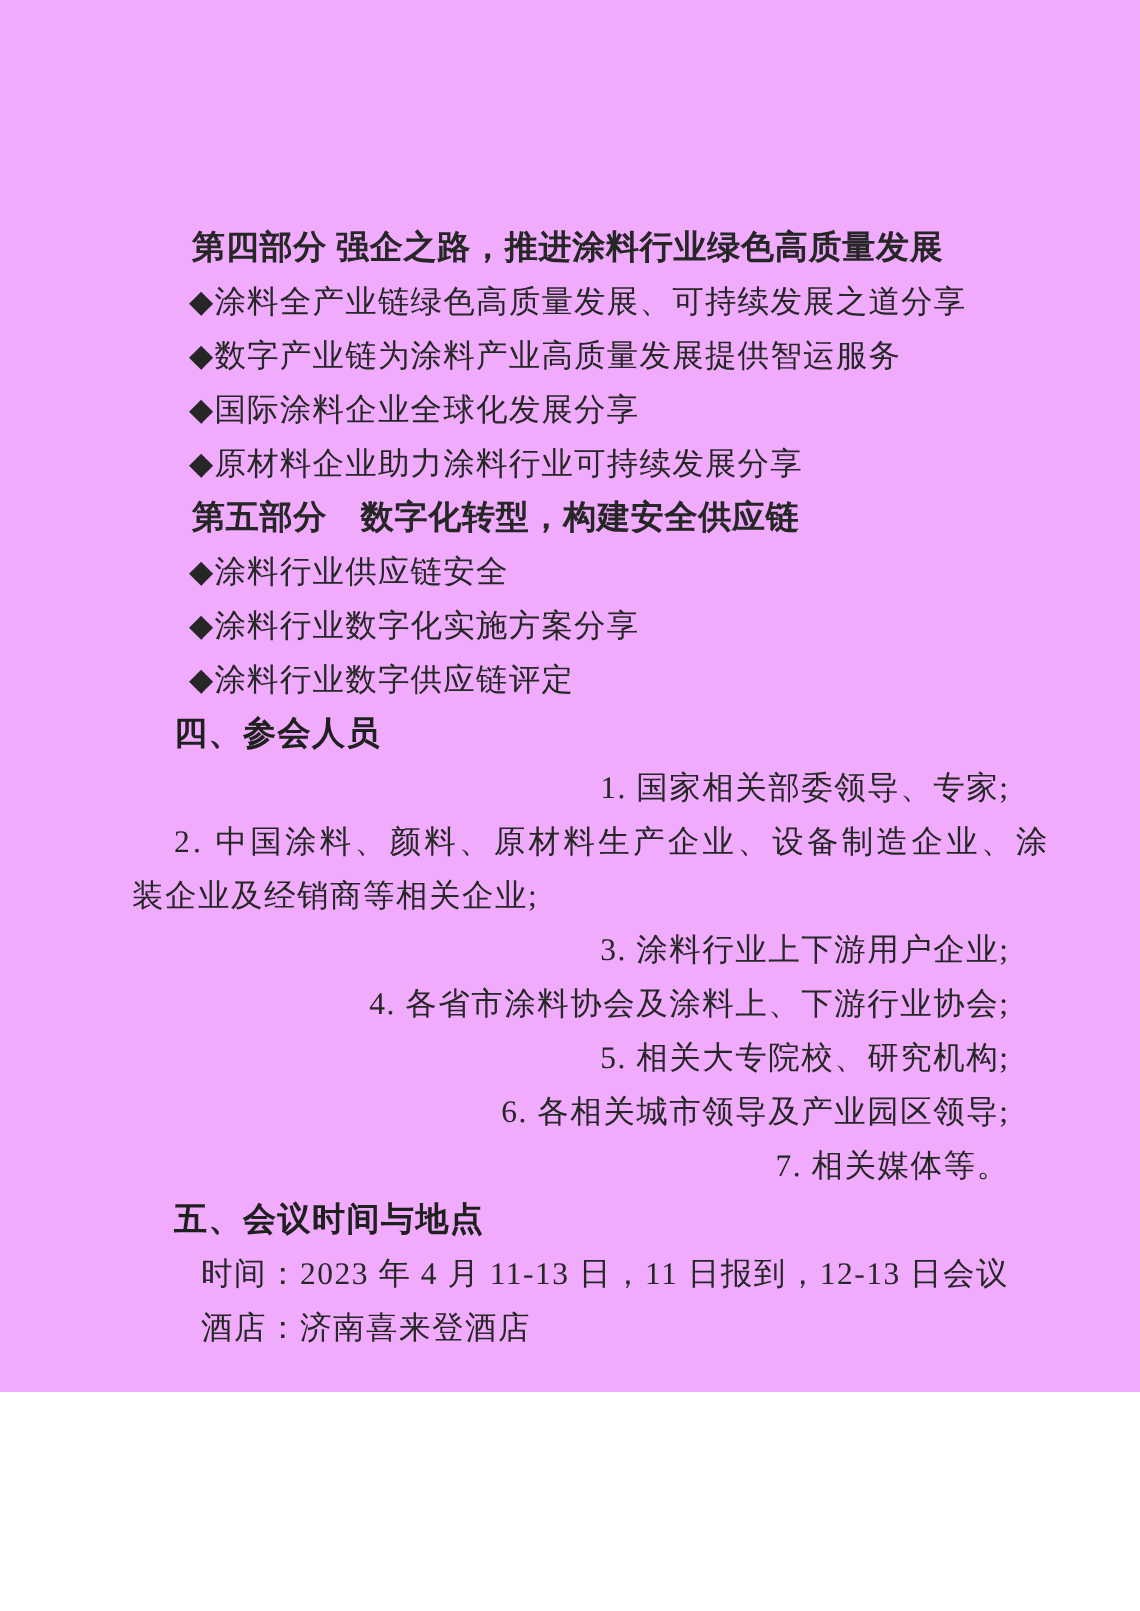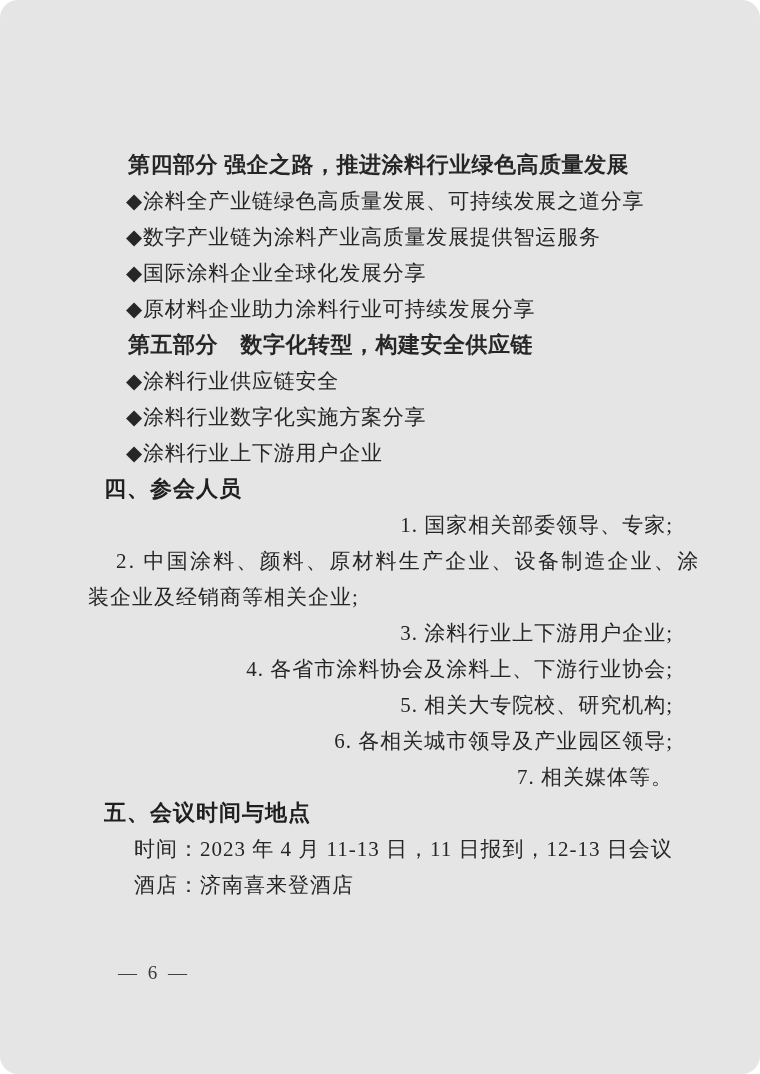--- a/index.html
+++ b/index.html
@@ -3,26 +3,25 @@
 <meta charset="utf-8">
 <style>
   html, body {
     margin: 0;
     padding: 0;
     background: #ffffff;
   }
   .page {
     position: relative;
     width: 760px;
-    height: 1074px;
-    background: #e5e5e5;
+    height: 928px;
+    background: #f0abfc;
     overflow: hidden;
     font-family: "Liberation Serif", "DejaVu Serif", serif;
     color: #262626;
-    border-radius: 18px;
   }
   .content {
     position: absolute;
     top: 147px;
     left: 88px;
     width: 585px;
   }
   .line {
     height: 36px;
     line-height: 36px;
@@ -38,21 +37,21 @@
     font-size: 22px;
     letter-spacing: 0.5px;
   }
   
   .bullet {
     margin-left: 38px;
     letter-spacing: 0.8px;
   }
   
   .section-heading {
-    margin-left: 16px;
+    margin-left: 28px;
     font-family: "Liberation Sans", "DejaVu Sans", sans-serif;
     font-weight: 700;
     font-size: 22px;
     letter-spacing: 1px;
     color: #1f1f1f;
   }
   
   .numbered {
     margin-left: 28px;
     text-align: right;
@@ -90,21 +89,21 @@
 <div class="page">
   <div class="content">
     <div class="line part-heading">第四部分 强企之路，推进涂料行业绿色高质量发展</div>
     <div class="line bullet">◆涂料全产业链绿色高质量发展、可持续发展之道分享</div>
     <div class="line bullet">◆数字产业链为涂料产业高质量发展提供智运服务</div>
     <div class="line bullet">◆国际涂料企业全球化发展分享</div>
     <div class="line bullet">◆原材料企业助力涂料行业可持续发展分享</div>
     <div class="line part-heading">第五部分　数字化转型，构建安全供应链</div>
     <div class="line bullet">◆涂料行业供应链安全</div>
     <div class="line bullet">◆涂料行业数字化实施方案分享</div>
-    <div class="line bullet">◆涂料行业上下游用户企业</div>
+    <div class="line bullet">◆涂料行业数字供应链评定</div>
     <div class="line section-heading">四、参会人员</div>
     <div class="line numbered">1. 国家相关部委领导、专家;</div>
     <div class="line numbered-wide">2. 中国涂料、颜料、原材料生产企业、设备制造企业、涂</div>
     <div class="line continuation">装企业及经销商等相关企业;</div>
     <div class="line numbered">3. 涂料行业上下游用户企业;</div>
     <div class="line numbered">4. 各省市涂料协会及涂料上、下游行业协会;</div>
     <div class="line numbered">5. 相关大专院校、研究机构;</div>
     <div class="line numbered">6. 各相关城市领导及产业园区领导;</div>
     <div class="line numbered">7. 相关媒体等。</div>
     <div class="line section-heading">五、会议时间与地点</div>

